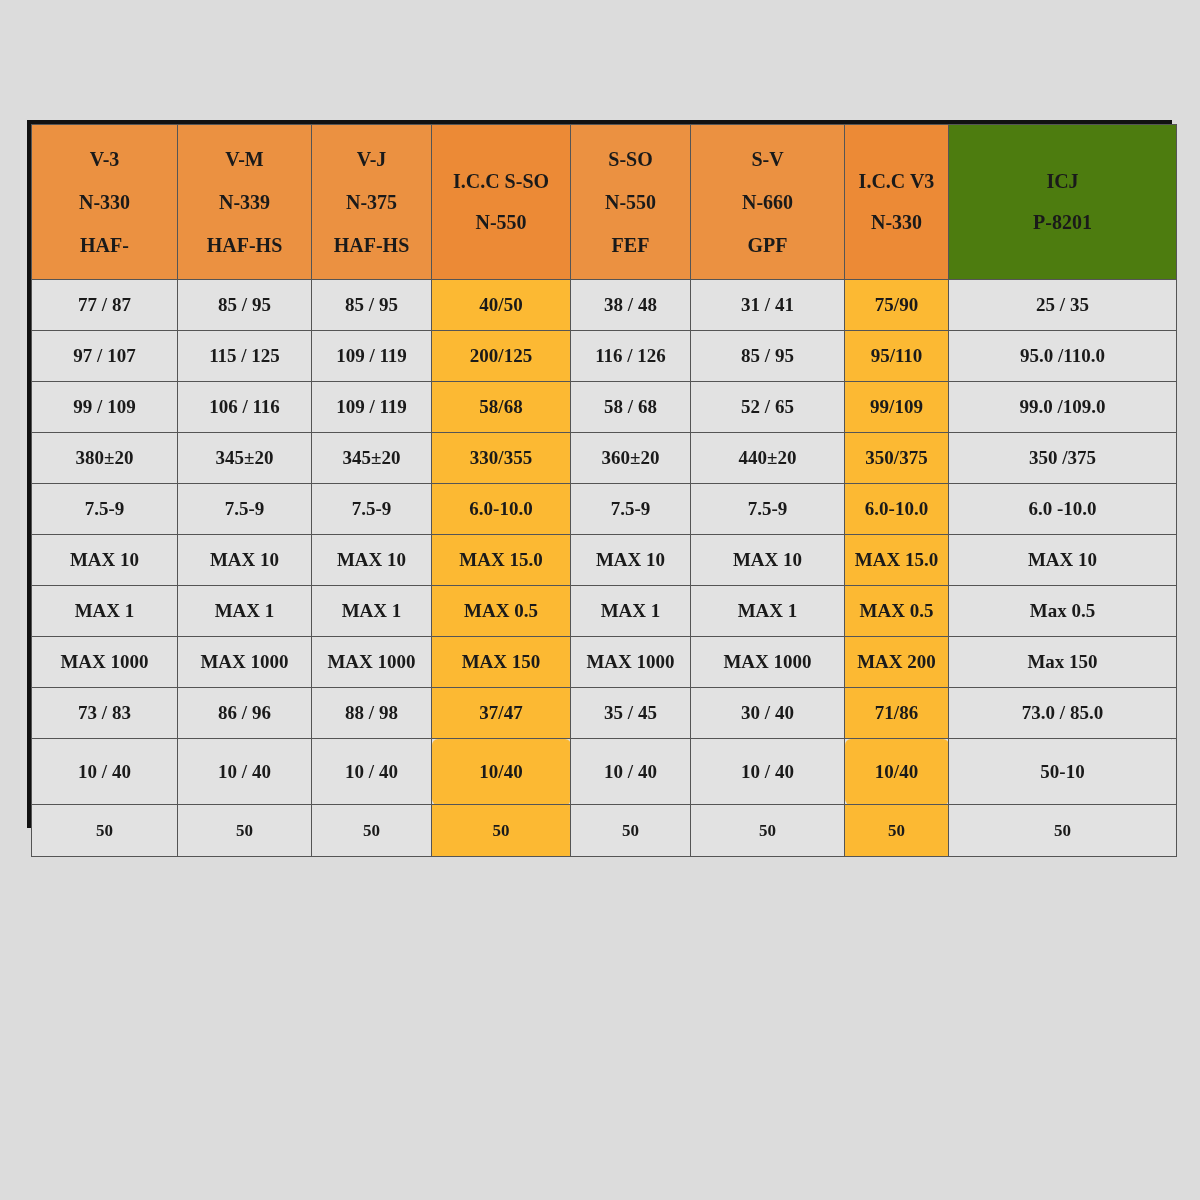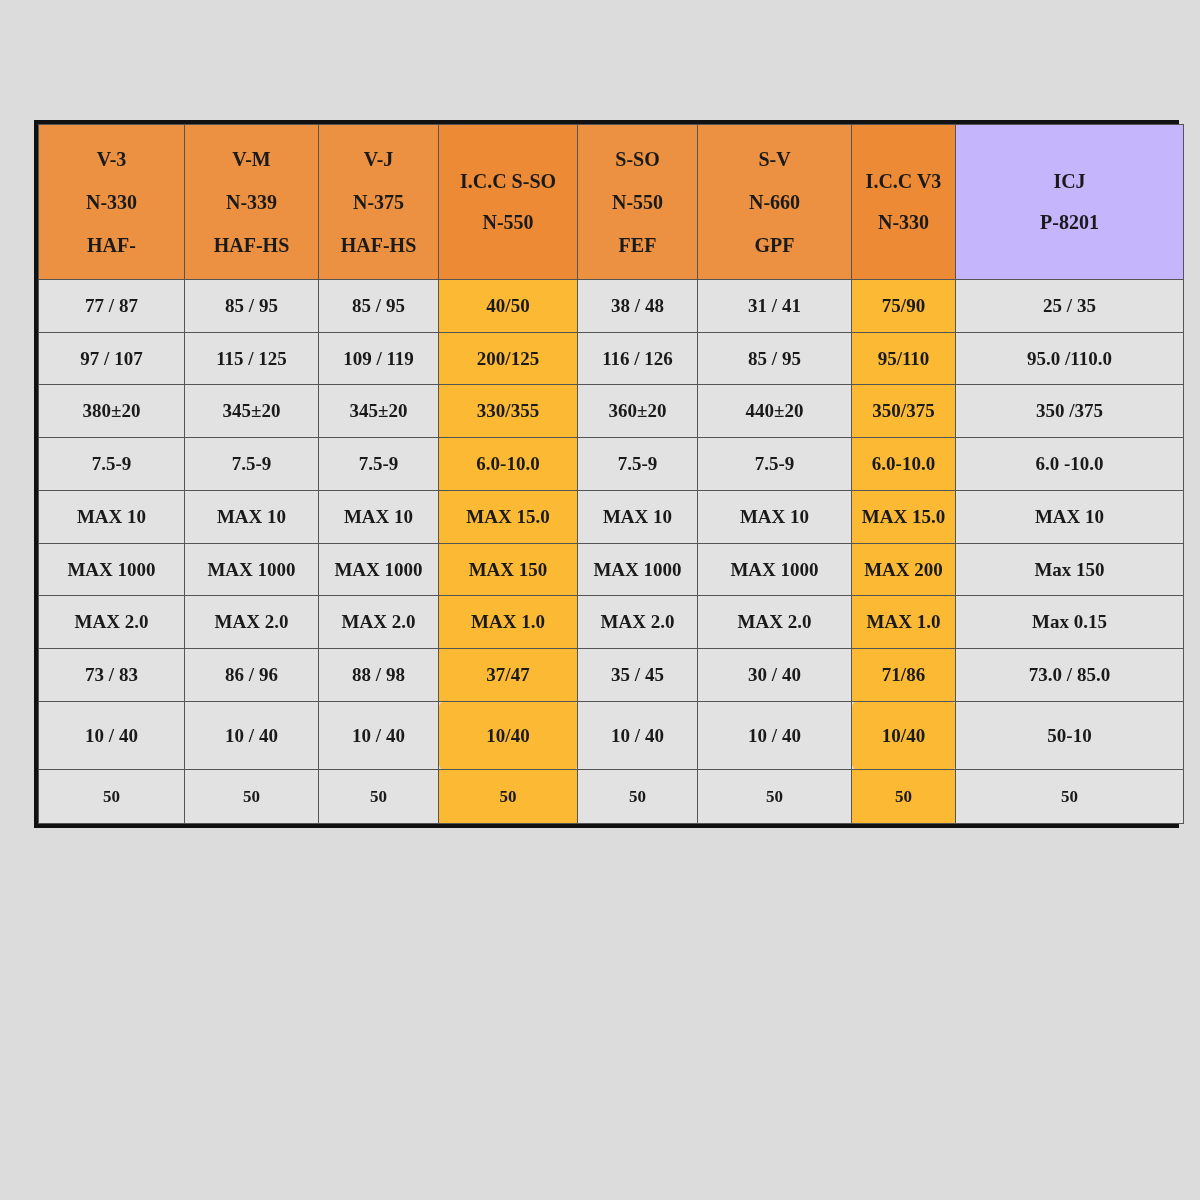--- a/index.html
+++ b/index.html
@@ -13,21 +13,21 @@
     font-family: "Liberation Serif", "DejaVu Serif", serif;
     overflow: hidden;
   }
   .page {
     position: relative;
     width: 1200px;
     height: 1200px;
   }
   .spec-table-wrap {
     position: absolute;
-    left: 34px;
+    left: 27px;
     top: 120px;
     width: 1145px;
     height: 708px;
     border: 4px solid #111111;
     box-sizing: border-box;
     background: #e2e2e2;
   }
   table.spec-table {
     width: 100%;
     height: 100%;
@@ -49,21 +49,21 @@
     background: #eb9141;
     height: 155px;
     font-size: 20px;
     line-height: 1.15;
     border-bottom: 2px solid #3a3a3a;
   }
   thead th.hl {
     background: #ec8a36;
   }
   thead th.last {
-    background: #c4b5fd;
+    background: #4d7c0f;
   }
   thead th .hl-inner,
   thead th .inner {
     display: flex;
     flex-direction: column;
     justify-content: center;
     align-items: center;
     height: 100%;
     gap: 20px;
   }
@@ -191,20 +191,30 @@
             <td>97 / 107</td>
             <td>115 / 125</td>
             <td>109 / 119</td>
             <td class="hl">200/125</td>
             <td>116 / 126</td>
             <td>85 / 95</td>
             <td class="hl">95/110</td>
             <td>95.0 /110.0</td>
           </tr>
           <tr>
+            <td>99 / 109</td>
+            <td>106 / 116</td>
+            <td>109 / 119</td>
+            <td class="hl">58/68</td>
+            <td>58 / 68</td>
+            <td>52 / 65</td>
+            <td class="hl">99/109</td>
+            <td>99.0 /109.0</td>
+          </tr>
+          <tr>
             <td>380±20</td>
             <td>345±20</td>
             <td>345±20</td>
             <td class="hl">330/355</td>
             <td>360±20</td>
             <td>440±20</td>
             <td class="hl">350/375</td>
             <td>350 /375</td>
           </tr>
           <tr>
@@ -221,38 +231,38 @@
             <td>MAX 10</td>
             <td>MAX 10</td>
             <td>MAX 10</td>
             <td class="hl">MAX 15.0</td>
             <td>MAX 10</td>
             <td>MAX 10</td>
             <td class="hl">MAX 15.0</td>
             <td>MAX 10</td>
           </tr>
           <tr>
+            <td>MAX 1</td>
+            <td>MAX 1</td>
+            <td>MAX 1</td>
+            <td class="hl">MAX 0.5</td>
+            <td>MAX 1</td>
+            <td>MAX 1</td>
+            <td class="hl">MAX 0.5</td>
+            <td>Max 0.5</td>
+          </tr>
+          <tr>
             <td>MAX 1000</td>
             <td>MAX 1000</td>
             <td>MAX 1000</td>
             <td class="hl">MAX 150</td>
             <td>MAX 1000</td>
             <td>MAX 1000</td>
             <td class="hl">MAX 200</td>
             <td>Max 150</td>
-          </tr>
-          <tr>
-            <td>MAX 2.0</td>
-            <td>MAX 2.0</td>
-            <td>MAX 2.0</td>
-            <td class="hl">MAX 1.0</td>
-            <td>MAX 2.0</td>
-            <td>MAX 2.0</td>
-            <td class="hl">MAX 1.0</td>
-            <td>Max 0.15</td>
           </tr>
           <tr>
             <td>73 / 83</td>
             <td>86 / 96</td>
             <td>88 / 98</td>
             <td class="hl">37/47</td>
             <td>35 / 45</td>
             <td>30 / 40</td>
             <td class="hl">71/86</td>
             <td>73.0 / 85.0</td>

